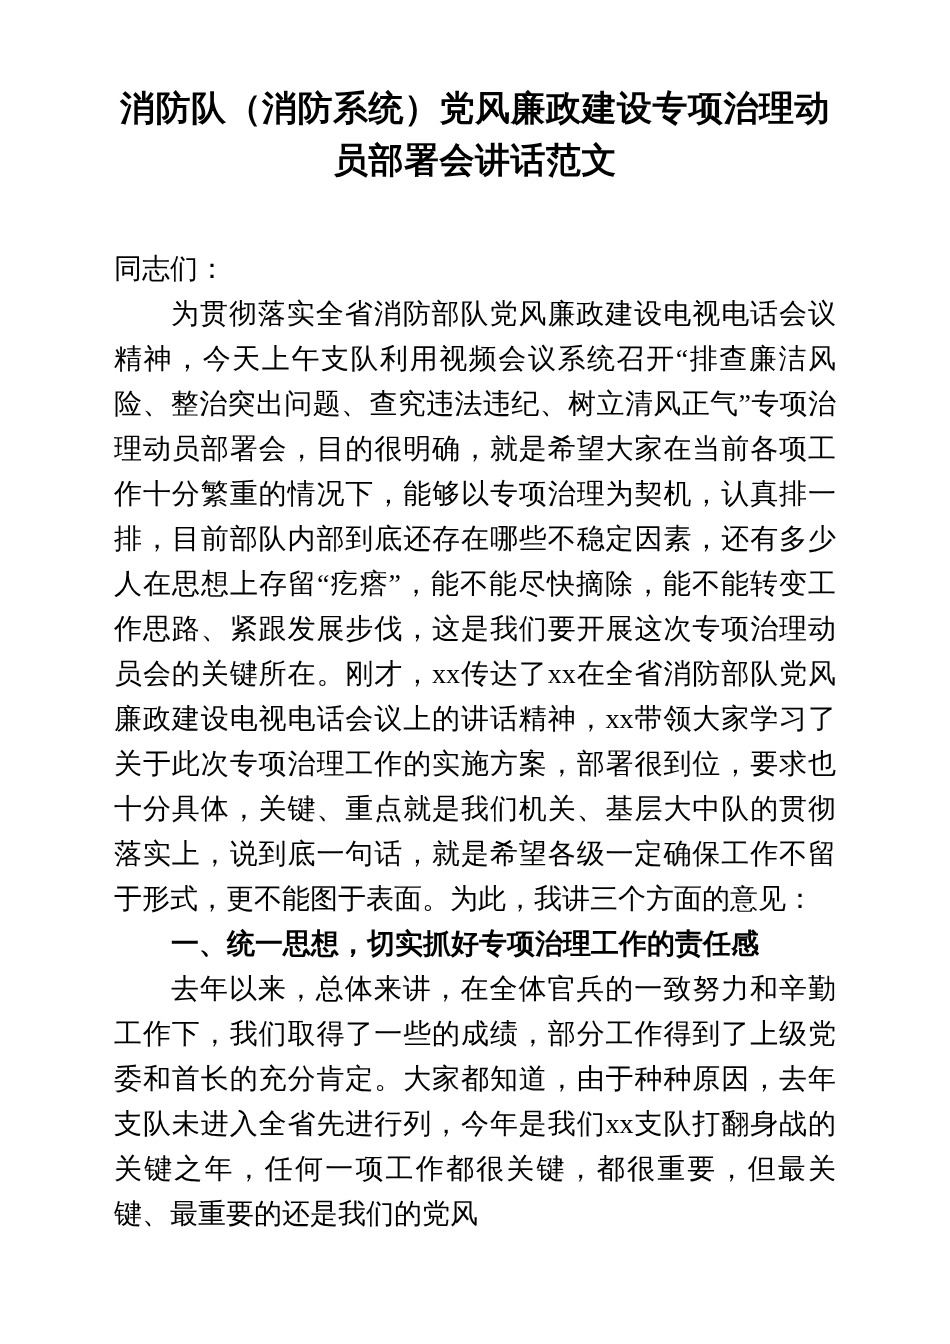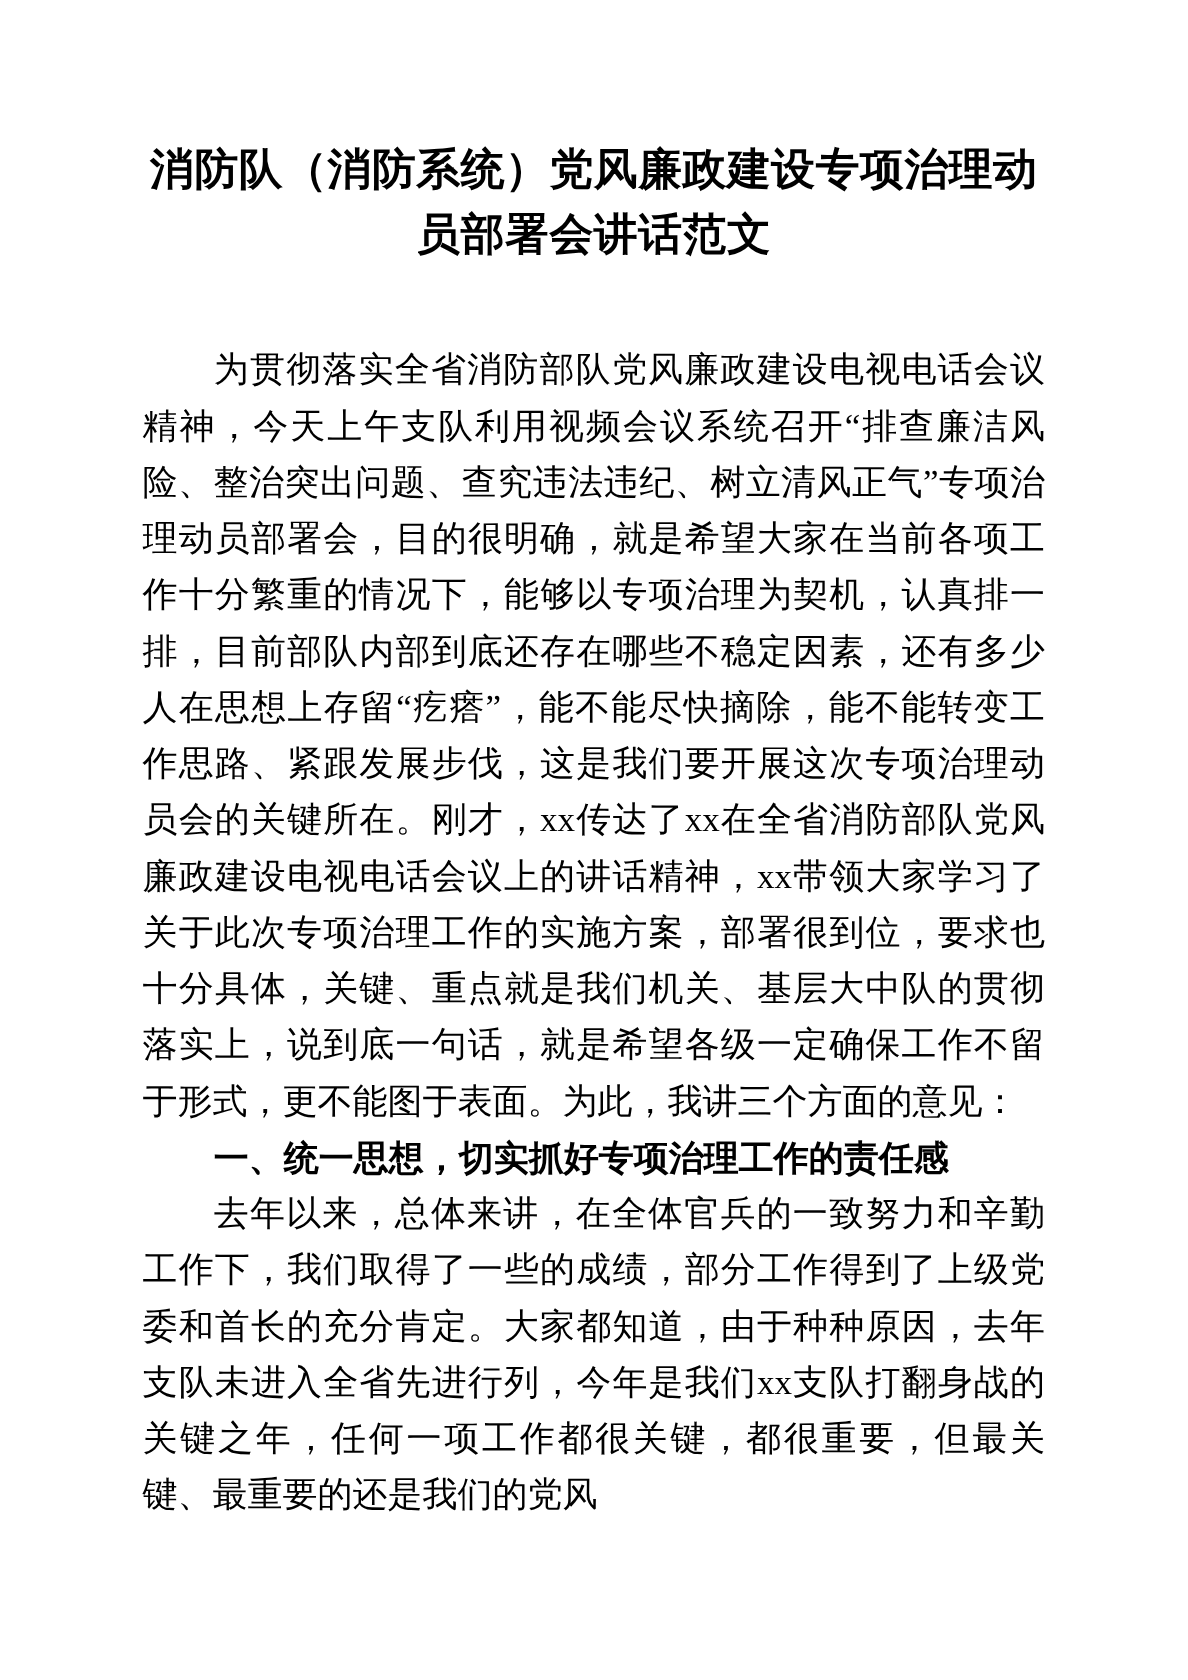--- a/index.html
+++ b/index.html
@@ -12,21 +12,21 @@
     width: 950px;
     height: 1344px;
     overflow: hidden;
     color: #000000;
     font-family: "Liberation Serif", "DejaVu Serif", serif;
   }
   .page {
     box-sizing: border-box;
     width: 950px;
     height: 1220px;
-    padding: 110px 114px 40px 114px;
+    padding: 82px 114px 40px 114px;
     background: #ffffff;
   }
 
   
   .doc-title {
     margin: 0 0 60px 0;
     font-family: "Liberation Sans", "DejaVu Sans", sans-serif;
     font-weight: bold;
     font-size: 35px;
     line-height: 52px;
@@ -43,31 +43,32 @@
     text-align: justify;
     text-justify: inter-ideograph;
     word-break: break-all;
     color: #000000;
   }
   .para.indent {
     text-indent: 57px; 
     font-family: Liberation Serif, serif;
   }
   .para.heading {
-    font-family: Liberation Sans, sans-serif;
+    font-family: Liberation Serif, serif;
     font-weight: bold;
   }
 </style>
 </head>
 <body>
 
 <div class="page">
 
   <h1 class="doc-title">消防队（消防系统）党风廉政建设专项治理动员部署会讲话范文</h1>
 
+  <p class="para">同志们：</p>
 
   <p class="para indent">为贯彻落实全省消防部队党风廉政建设电视电话会议精神，今天上午支队利用视频会议系统召开“排查廉洁风险、整治突出问题、查究违法违纪、树立清风正气”专项治理动员部署会，目的很明确，就是希望大家在当前各项工作十分繁重的情况下，能够以专项治理为契机，认真排一排，目前部队内部到底还存在哪些不稳定因素，还有多少人在思想上存留“疙瘩”，能不能尽快摘除，能不能转变工作思路、紧跟发展步伐，这是我们要开展这次专项治理动员会的关键所在。刚才，xx传达了xx在全省消防部队党风廉政建设电视电话会议上的讲话精神，xx带领大家学习了关于此次专项治理工作的实施方案，部署很到位，要求也十分具体，关键、重点就是我们机关、基层大中队的贯彻落实上，说到底一句话，就是希望各级一定确保工作不留于形式，更不能图于表面。为此，我讲三个方面的意见：</p>
 
   <p class="para indent heading">一、统一思想，切实抓好专项治理工作的责任感</p>
 
   <p class="para indent">去年以来，总体来讲，在全体官兵的一致努力和辛勤工作下，我们取得了一些的成绩，部分工作得到了上级党委和首长的充分肯定。大家都知道，由于种种原因，去年支队未进入全省先进行列，今年是我们xx支队打翻身战的关键之年，任何一项工作都很关键，都很重要，但最关键、最重要的还是我们的党风</p>
 
 </div>
 
 </body></html>

